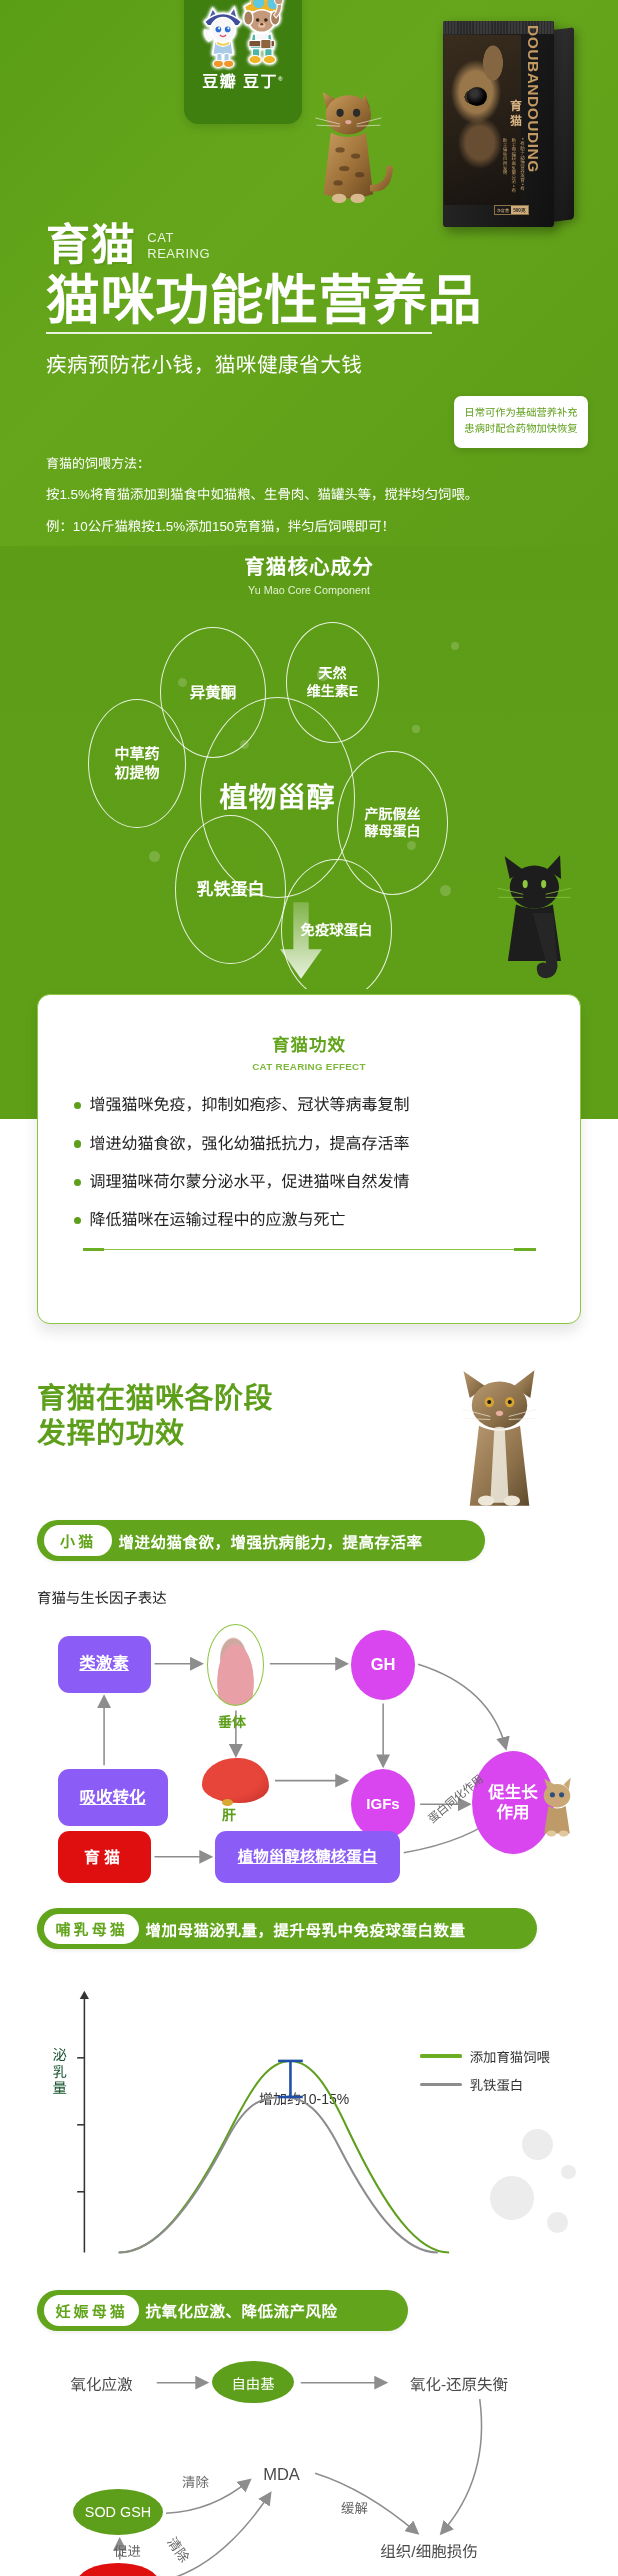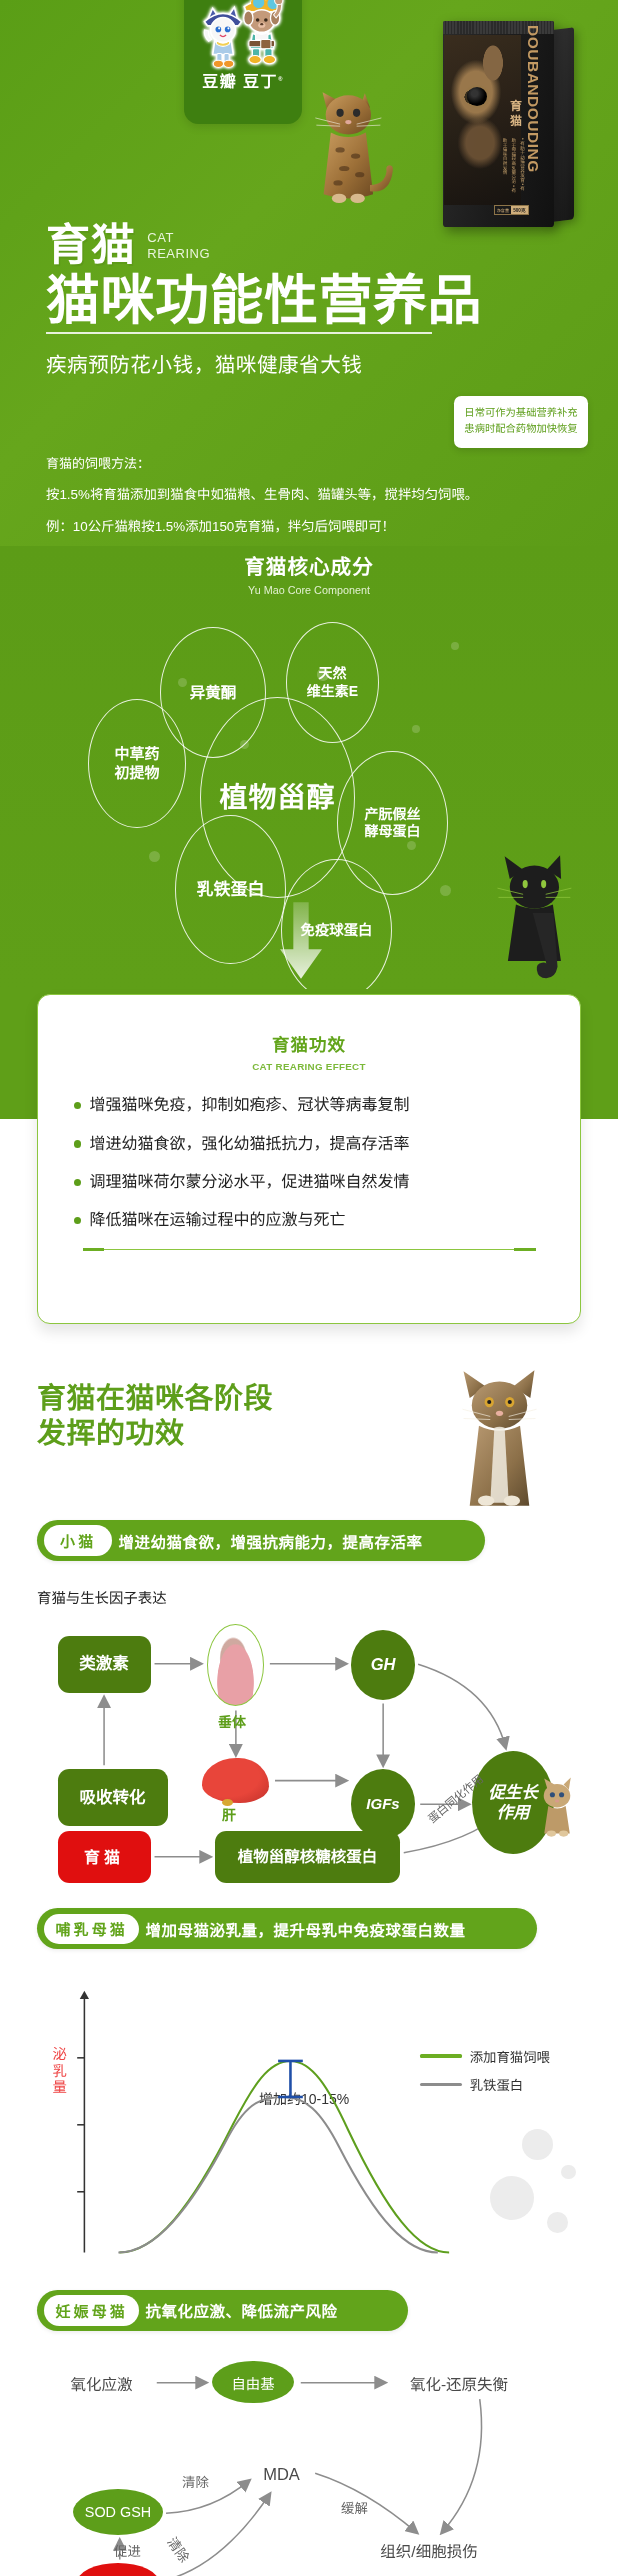--- a/index.html
+++ b/index.html
@@ -227,22 +227,22 @@
   .pill-text { color: #fff; font-size: 15.5px; font-weight: bold; margin-left: 6.2px; letter-spacing: 0.5px; white-space: nowrap;}
 
   .sub-label { margin: 25px 0 0 37px; font-size: 14.4px; color: #222; }
 
   
   .flow { position: relative; width: 544px; height: 242px; margin: 13.4px auto 0; }
   .node {
     position: absolute; display: flex; align-items: center; justify-content: center;
     text-align: center; color: #fff; font-weight: bold; line-height: 1.2;
   }
-  .node.rect { background: #4d7c0f; border-radius: 11.3px; }
-  .node.ell  { background: #4d7c0f; border-radius: 50%; font-style: italic; }
+  .node.rect { background: #8b5cf6; border-radius: 11.3px; text-decoration: underline; }
+  .node.ell  { background: #d946ef; border-radius: 50%; }
   .node.red  { background: #e00f0f; border-radius: 11.3px; }
   .n-hormone { left: 20.6px;  top: 15.5px;  width: 93px; height: 57px; font-size: 16.5px; border-radius: 13.4px;}
   .n-gh      { left: 314px; top: 9.3px;  width: 64px; height: 70px; font-size: 16.5px; }
   .n-igfs    { left: 314px; top: 149px; width: 64px; height: 70px; font-size: 15px; }
   .n-grow    { left: 435px; top: 131px; width: 82px; height: 103px; font-size: 16.5px; border-radius: 50%;}
   .n-absorb  { left: 20.6px;  top: 149px; width: 110px; height: 57px; font-size: 16.5px; border-radius: 13.4px;}
   .n-yumao   { left: 20.6px;  top: 211px; width: 93px; height: 52px; font-size: 16px; letter-spacing: 4.1px;}
   .n-sterol  { left: 178px; top: 211px; width: 185px; height: 52px; font-size: 15.5px; border-radius: 13.4px;}
 
   .organ-pituitary {
@@ -270,21 +270,21 @@
   .flow-note {
     position: absolute; left: 384px; top: 170px; font-size: 11.3px; color: #666;
     transform: rotate(-40deg); white-space: nowrap;
   }
   .flow-kitten { position: absolute; left: 497px; top: 155px; width: 46px; height: 62px; }
 
   
   .chart-lact { position: relative; width: 544px; height: 289px; margin: 20.6px auto 0; }
   .chart-lact .axis-label-y {
     position: absolute; left: 12.4px; top: 77px; width: 20.6px;
-    font-size: 14.4px; color: #ef4444; line-height: 1.15; text-align: center; font-family: Liberation Mono, monospace;
+    font-size: 14.4px; color: #14532d; line-height: 1.15; text-align: center;
   }
   .legend { position: absolute; right: 31px; top: 76px; }
   .legend-row { display: flex; align-items: center; gap: 7.2px; margin-bottom: 8.2px; }
   .legend-line { width: 42px; height: 3.1px; border-radius: 1.5px; }
   .legend-txt { font-size: 13.4px; color: #333; }
   .delta-note { position: absolute; left: 222px; top: 118px; font-size: 14px; color: #333; white-space: nowrap;}
   .blob { position: absolute; border-radius: 50%; background: #ececec; }
   .b1 { right: 28px; top: 159px; width: 31px; height: 31px; }
   .b2 { right: 5.2px; top: 195px; width: 14.4px; height: 14.4px; }
   .b3 { right: 47px; top: 206px; width: 44px; height: 44px; }

